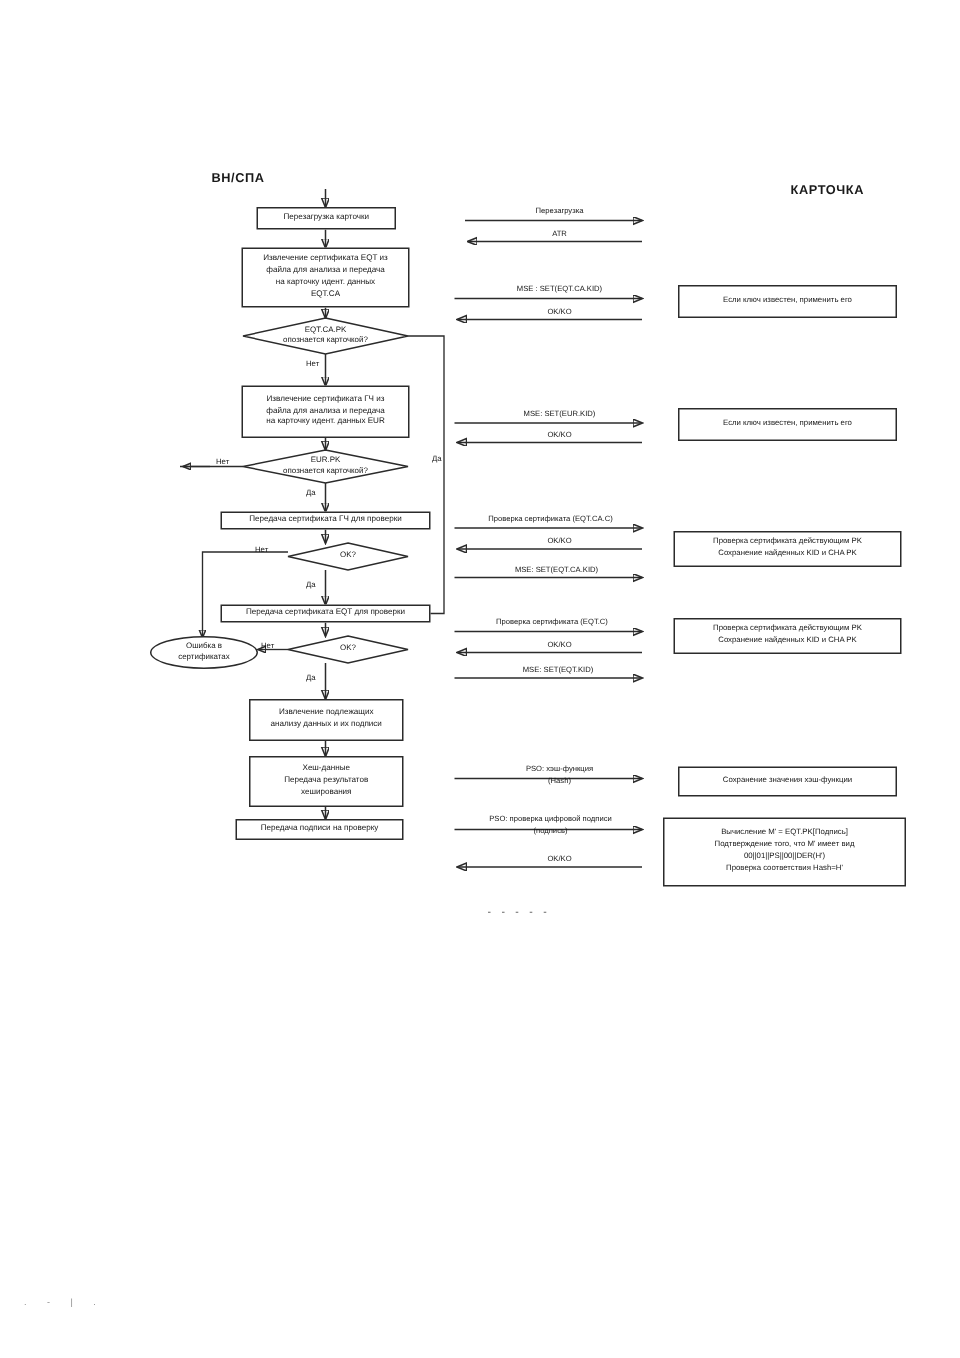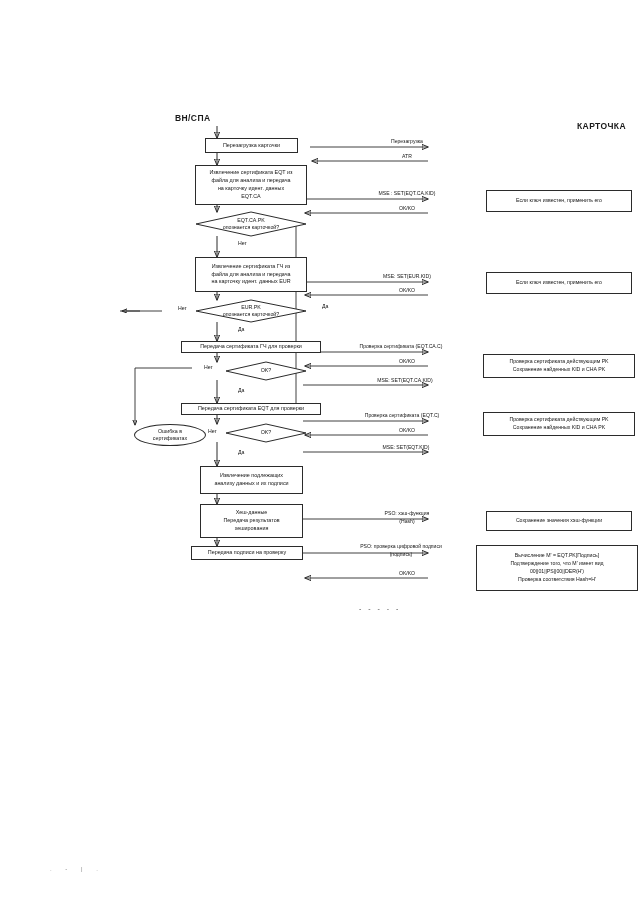--- a/index.html
+++ b/index.html
@@ -6,21 +6,21 @@
   html,body{margin:0;padding:0;background:#ffffff;}
   body{
     width:640px;height:905px;position:relative;overflow:hidden;
     font-family:"Liberation Sans","DejaVu Sans",sans-serif;
     color:#111;
     -webkit-font-smoothing:none;
   }
   #sheet{position:absolute;left:0;top:0;width:640px;height:905px;}
 
   
-  .abs{position:absolute;box-sizing:border-box;margin-left:34px;}
+  .abs{position:absolute;box-sizing:border-box;}
 
   
   .lane-title{
     font-size:8.5px;font-weight:bold;letter-spacing:.4px;
     white-space:nowrap;color:#1a1a1a;
   }
 
   
   .pbox{
     border:1px solid #2b2b2b;background:#fff;
@@ -145,21 +145,21 @@
     <line x1="303" y1="519" x2="428" y2="519" stroke-width="0.9" marker-end="url(#ah)"></line>
 
     <line x1="303" y1="553" x2="428" y2="553" stroke-width="0.9" marker-end="url(#ah)"></line>
 
     <line x1="428" y1="578" x2="305" y2="578" stroke-width="0.9" marker-end="url(#ah)"></line>
 
     <line x1="428" y1="199" x2="452" y2="199" stroke-width="0.7" opacity="0"></line>
   </svg>
 
   <div class="abs lane-title" style="left:141px;top:113px;">ВН/СПА</div>
-  <div class="abs lane-title" style="left:543px;top:121px;">КАРТОЧКА</div>
+  <div class="abs lane-title" style="left:527px;top:121px;">КАРТОЧКА</div>
 
   <div class="abs pbox" style="left:171px;top:138px;width:93px;height:15px;">
     <span>Перезагрузка карточки</span>
   </div>
 
   <div class="abs pbox" style="left:161px;top:165px;width:112px;height:40px;flex-direction:column;">
     <span>Извлечение сертификата EQT из</span>
     <span>файла для анализа и передача</span>
     <span>на карточку идент. данных</span>
     <span>EQT.CA</span>

